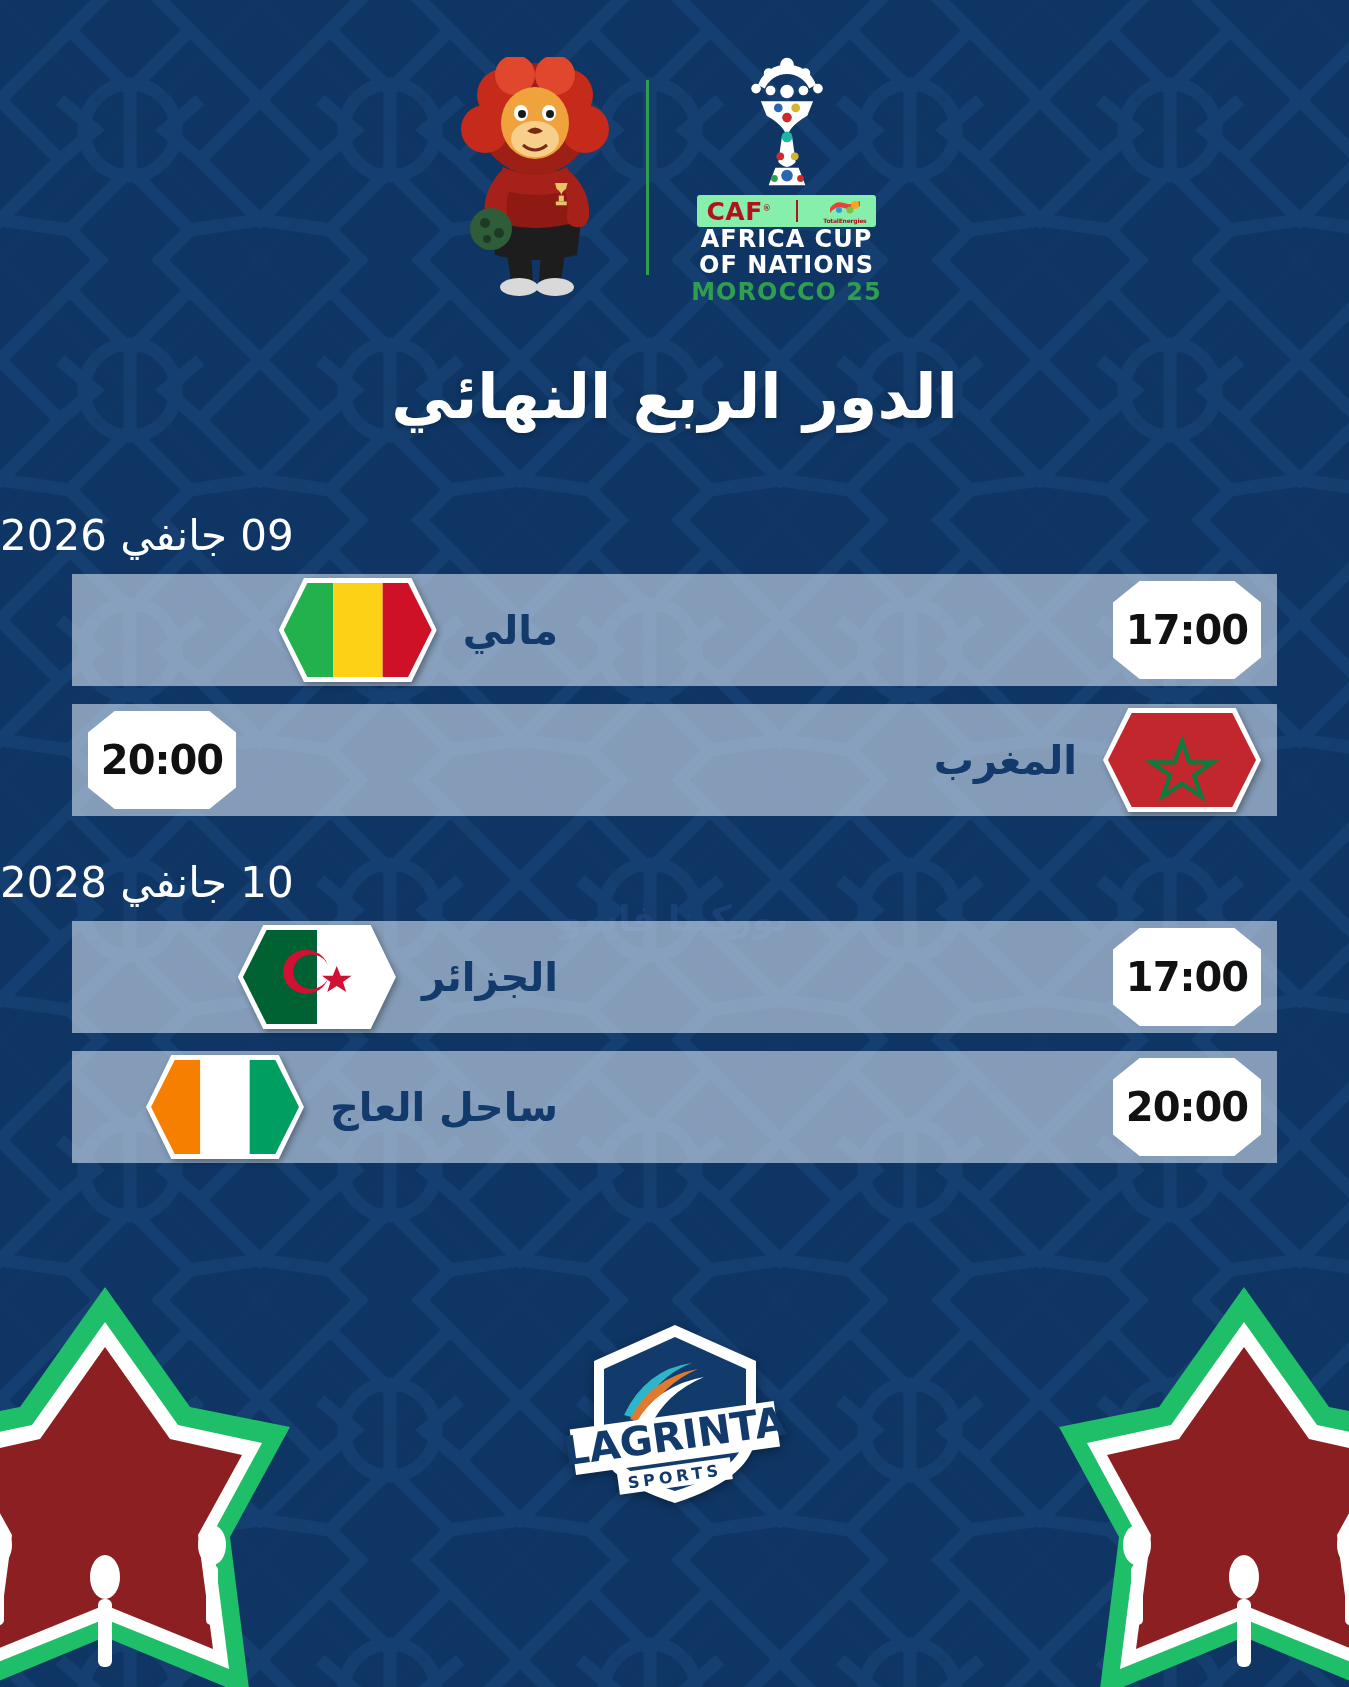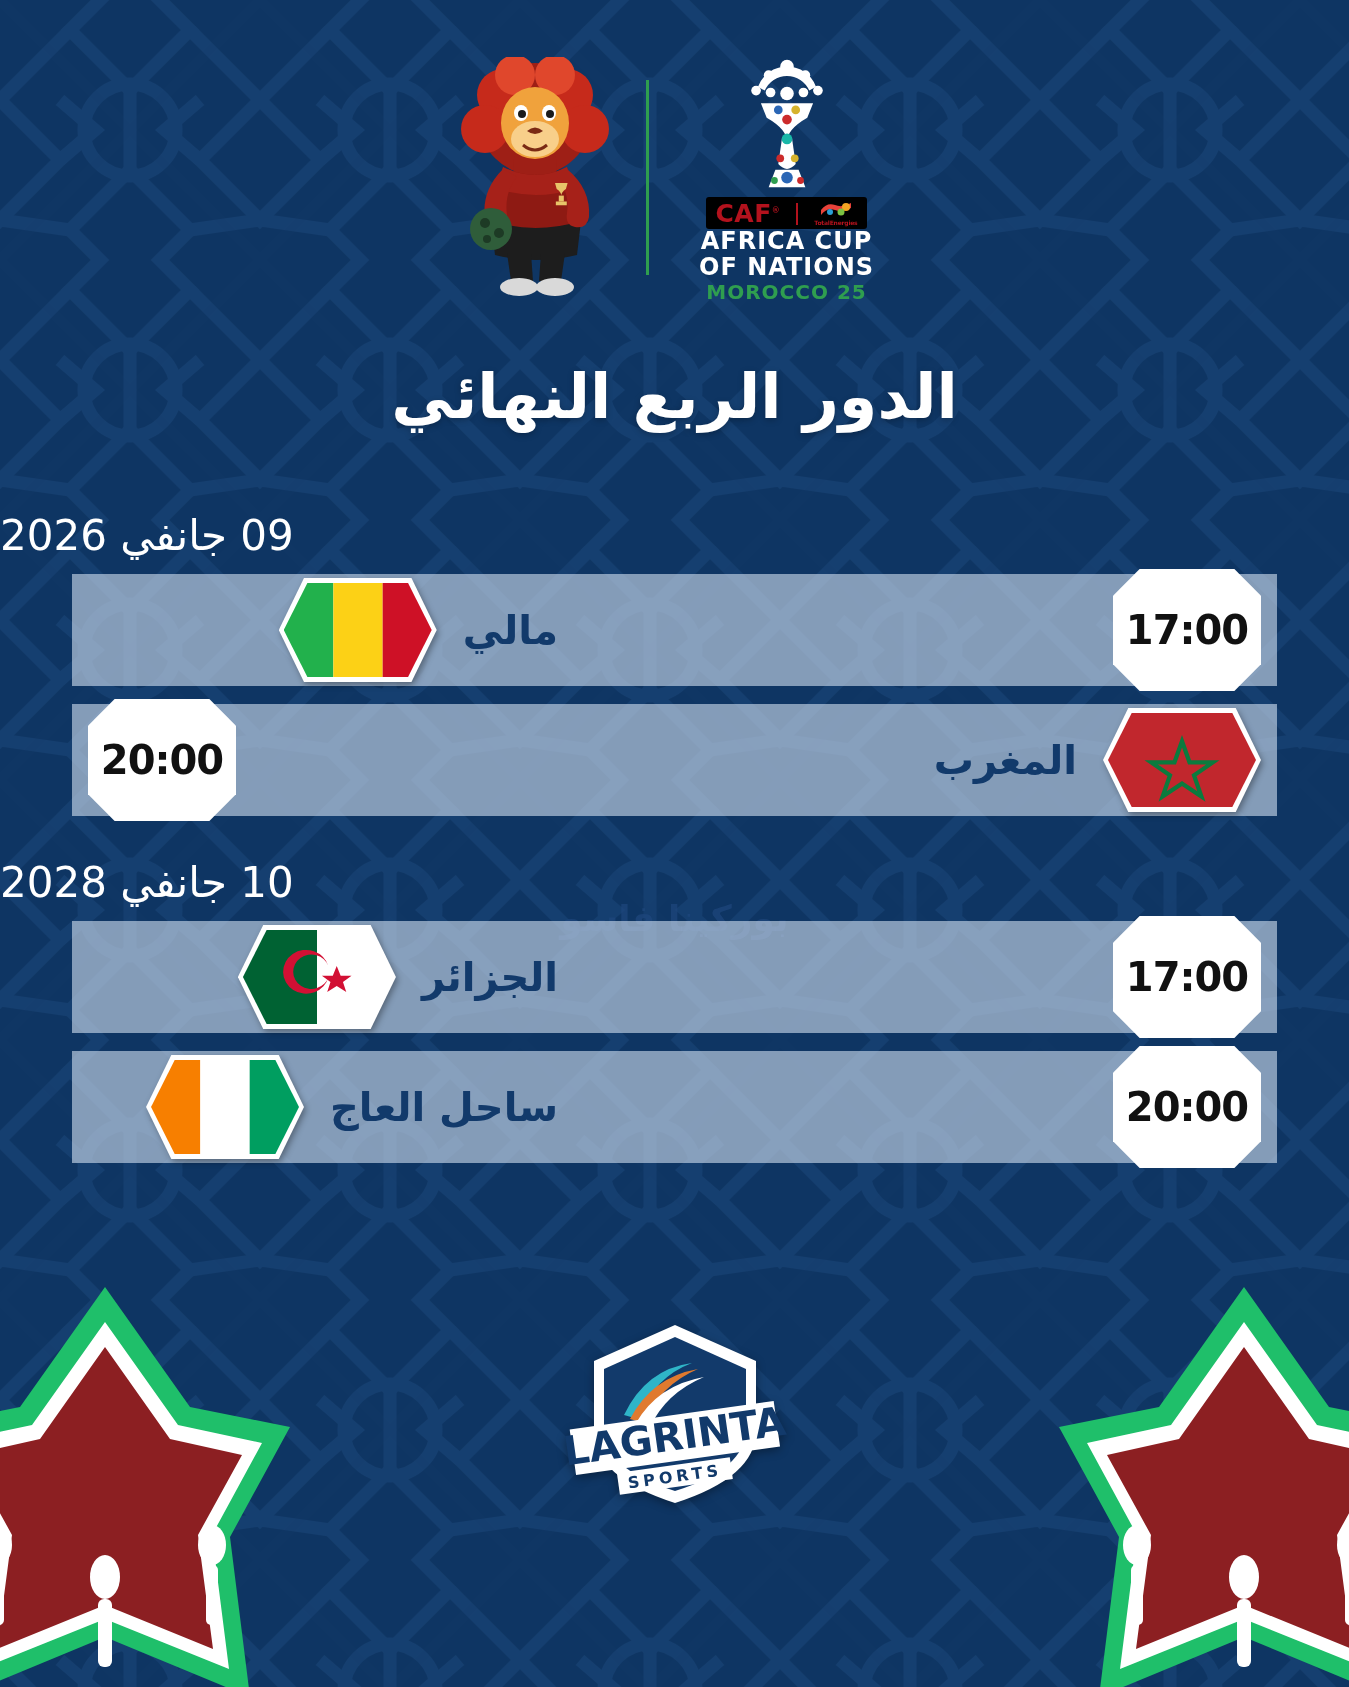--- a/index.html
+++ b/index.html
@@ -34,46 +34,46 @@
   }
   .caf-block {
     width: 240px;
     display: flex;
     flex-direction: column;
     align-items: center;
     direction: ltr;
   }
   .caf-trophy { width: 130px; height: 145px; display:block; }
   .caf-badge {
-    background: #000000;
+    background: #86efac;
     border-radius: 3px;
     padding: 4px 10px 3px 10px;
     display: flex;
     align-items: center;
-    gap: 16px;
+    gap: 25px;
     margin-top: 2px;
   }
   .caf-word {
     color: #b3121d;
     font-weight: bold;
     font-size: 25px;
     letter-spacing: .5px;
     line-height: 1;
     font-family: "DejaVu Sans", sans-serif;
   }
   .caf-reg { font-size: 8px; vertical-align: super; }
   .caf-sep { width: 2px; height: 22px; background: #b3121d; }
   .te-mark { display: flex; flex-direction: column; align-items: center; }
   .te-word { font-size: 6px; color: #b3121d; font-weight: bold; letter-spacing: -.2px; margin-top: 1px;}
   .caf-line1, .caf-line2 {
     color: #ffffff; font-weight: bold; font-size: 24px; line-height: 1.08;
     letter-spacing: 1px; text-align: center;
   }
   .caf-line3 {
-    color: #2f9e4f; font-weight: bold; font-size: 20px; letter-spacing: 1px;
+    color: #2f9e4f; font-weight: bold; font-size: 24px; letter-spacing: 1px;
     text-align: center; line-height: 1.15;
   }
   .vert-rule {
     width: 3px; height: 195px; background: #2f9e4f; margin: 0 18px;
     align-self: flex-start; margin-top: 28px;
   }
   .mascot { width: 185px; height: 240px; }
 
   
   .page-title {
@@ -145,21 +145,21 @@
   .flag-badge .inner {
     position: absolute; inset: 5px;
     clip-path: polygon(16% 0%, 84% 0%, 100% 50%, 84% 100%, 16% 100%, 0% 50%);
     overflow: hidden;
   }
   .flag-badge .inner svg { width: 100%; height: 100%; display:block; }
 
   
   .time-pill {
     position: relative;
-    width: 148px; height: 122px;
+    width: 148px; height: 98px;
     flex: 0 0 148px;
     display: flex; align-items: center; justify-content: center;
   }
   .time-pill .shape {
     position: absolute; inset: 0;
     background: #ffffff;
     clip-path: polygon(0% 22%, 18% 0%, 82% 0%, 100% 22%, 100% 78%, 82% 100%, 18% 100%, 0% 78%);
   }
   .time-text {
     position: relative;

